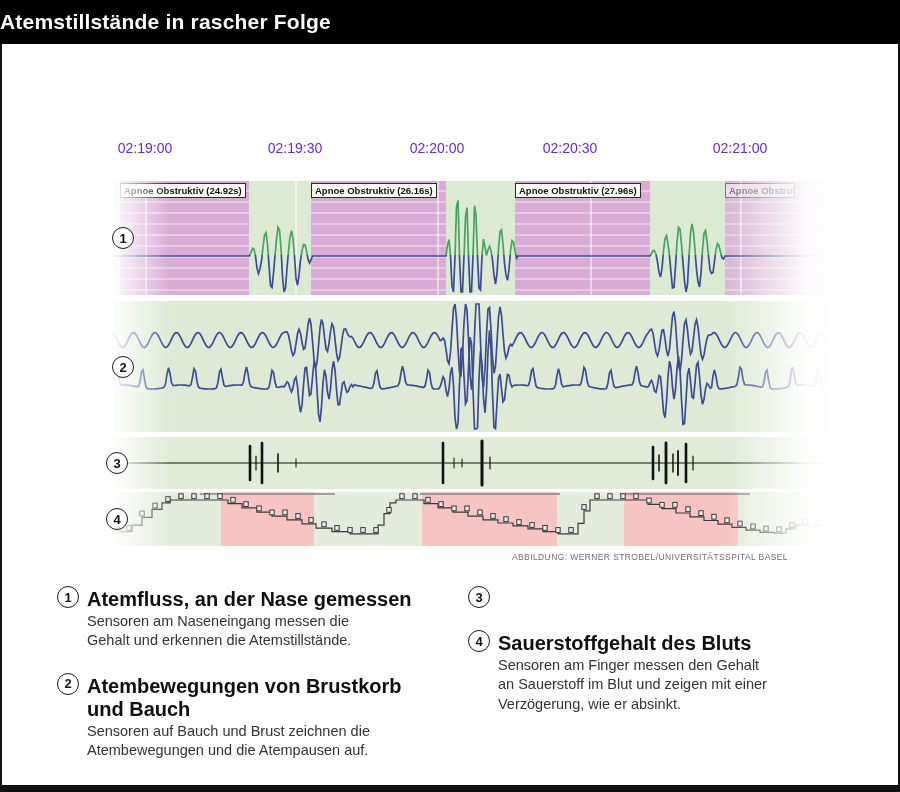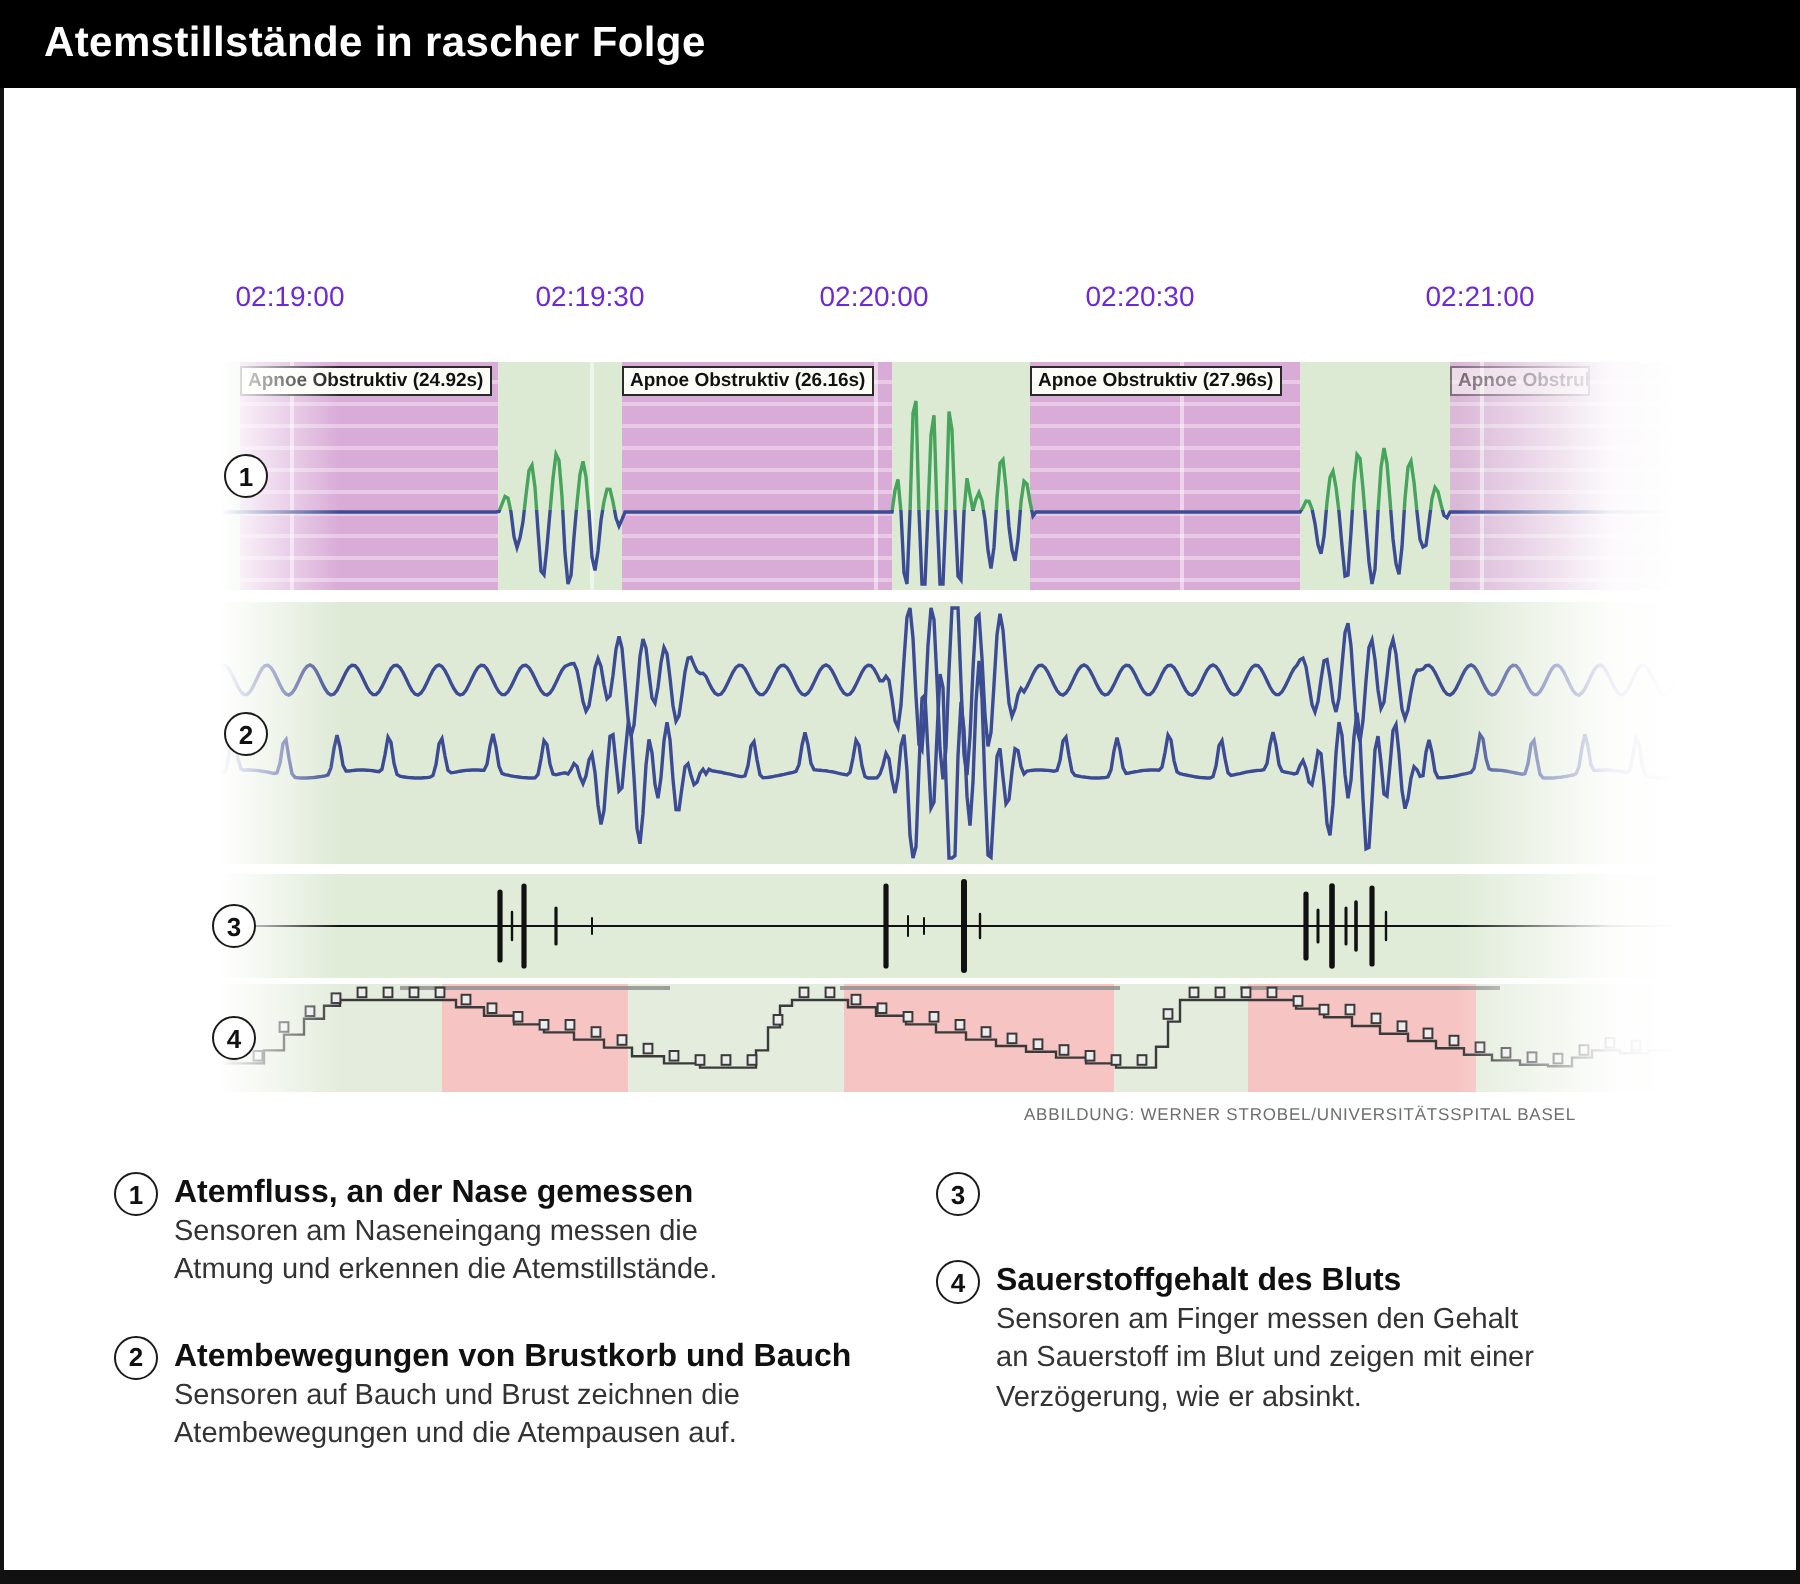--- a/index.html
+++ b/index.html
@@ -1,20 +1,20 @@
 <!DOCTYPE html>
 <html><head>
 <meta charset="utf-8">
 <style>
   html,body{margin:0;padding:0;background:#fff;}
   body{width:900px;height:792px;overflow:hidden;font-family:"Liberation Sans",sans-serif;}
   .page{position:relative;width:900px;height:792px;box-sizing:border-box;
         border-left:2px solid #111;border-right:2px solid #111;border-bottom:7px solid #111;background:#fff;}
   .titlebar{position:absolute;left:-2px;top:0;width:900px;height:44px;background:#000;
-            display:flex;align-items:center;box-sizing:border-box;padding-left:22px;}
+            display:flex;align-items:center;box-sizing:border-box;}
   .titlebar h1{margin:0;color:#fff;font-size:21px;font-weight:bold;letter-spacing:.2px;}
   .subtitle{position:absolute;left:55px;top:64px;width:810px;margin:0;color:#3a3a3a;
             font-size:15px;line-height:1.5;white-space:pre-line;}
   .time-axis{position:absolute;left:108px;top:140px;width:728px;height:18px;}
   .time-tick{position:absolute;top:0;transform:translateX(-50%);color:#6d28d9;font-size:14px;}
   .chart{position:absolute;left:108px;top:178px;width:728px;height:370px;}
   .panel{position:absolute;left:0;width:728px;overflow:hidden;}
   #panel1{top:3px;height:114px;background:#dcead4;}
   #panel2{top:123px;height:131px;background:#dfead6;}
   #panel3{top:259px;height:52px;background:#e0ebd8;}
@@ -35,21 +35,21 @@
   .num-circle{display:inline-flex;width:20px;height:20px;border:1.5px solid #1a1a1a;border-radius:50%;
               align-items:center;justify-content:center;background:#fff;color:#111;
               font-size:13px;font-weight:bold;box-sizing:content-box;}
   .row-circle{position:absolute;z-index:10;}
   .attribution{position:absolute;top:552px;right:110px;color:#6e6e6e;font-size:8.5px;letter-spacing:.4px;}
   .legend-col{position:absolute;top:588px;}
   #legend-left{left:55px;width:385px;}
   #legend-right{left:466px;width:360px;}
   .legend-item{display:flex;margin-bottom:24px;}
   .legend-item .num-circle{flex:0 0 auto;margin-right:8px;margin-top:-2px;}
-  .legend-title{font-size:16px;font-weight:bold;color:#101010;margin-bottom:1px;}
+  .legend-title{font-size:20px;font-weight:bold;color:#101010;margin-bottom:1px;}
   .legend-body{font-size:14.5px;color:#333;line-height:1.33;white-space:pre-line;}
 </style>
 </head>
 <body>
 
 <div class="page">
 
   <div class="titlebar">
     <h1>Atemstillstände in rascher Folge</h1>
   </div>
@@ -195,21 +195,21 @@
   <span class="num-circle row-circle" style="left:104px;top:508px;">4</span>
 
   <div class="attribution">ABBILDUNG: WERNER STROBEL/UNIVERSITÄTSSPITAL BASEL</div>
 
   <div class="legend-col" id="legend-left">
     <div class="legend-item">
       <span class="num-circle">1</span>
       <div class="legend-text">
         <div class="legend-title">Atemfluss, an der Nase gemessen</div>
         <div class="legend-body">Sensoren am Naseneingang messen die
-Atmung und erkennen die Atemstillstände.</div>
+Gehalt und erkennen die Atemstillstände.</div>
       </div>
     </div>
     <div class="legend-item">
       <span class="num-circle">2</span>
       <div class="legend-text">
         <div class="legend-title">Atembewegungen von Brustkorb und Bauch</div>
         <div class="legend-body">Sensoren auf Bauch und Brust zeichnen die
 Atembewegungen und die Atempausen auf.</div>
       </div>
     </div>

